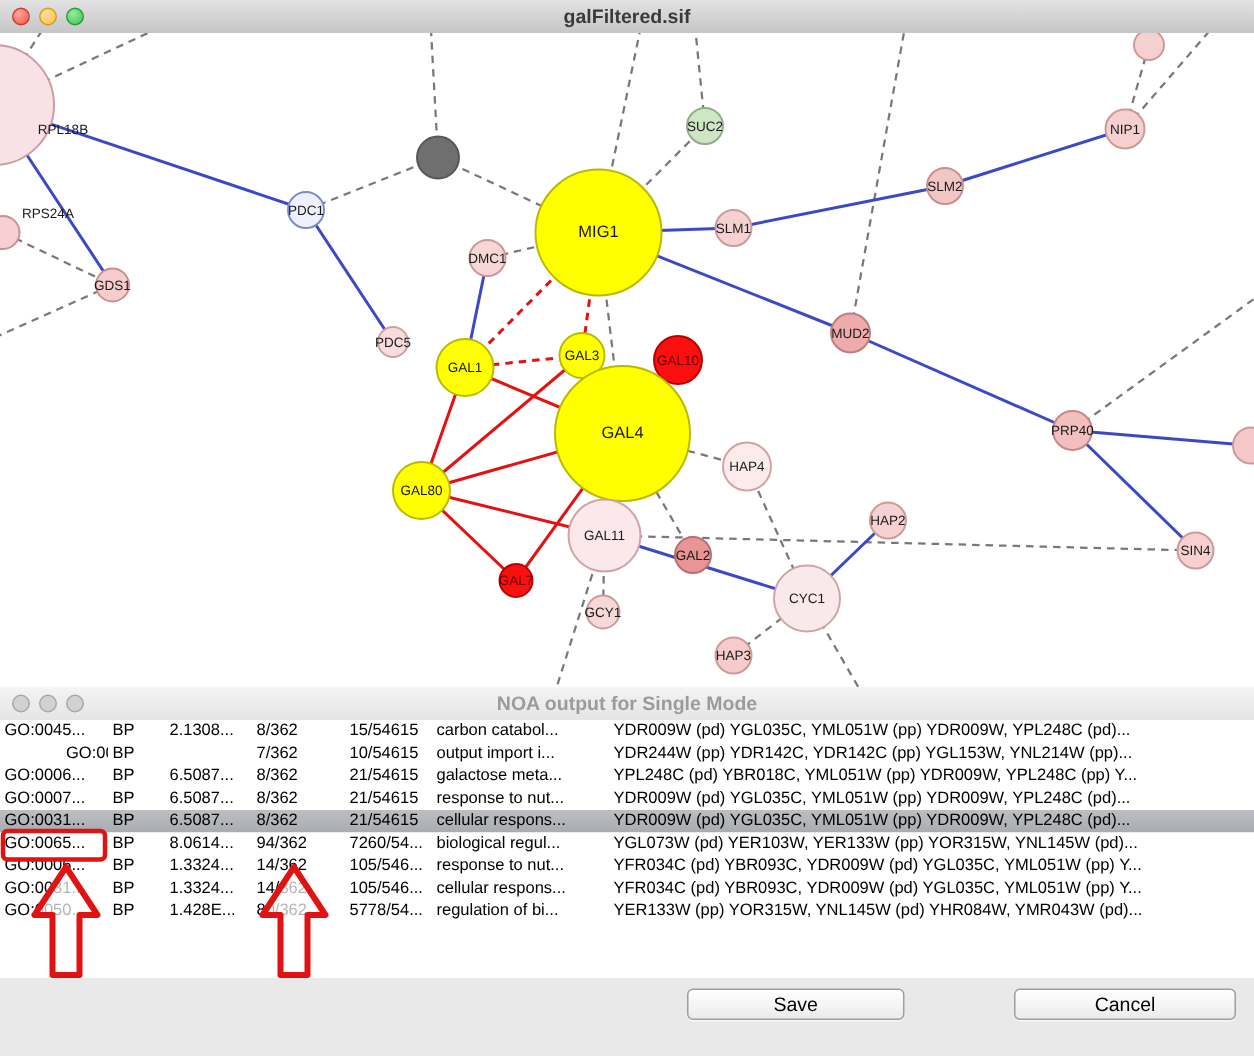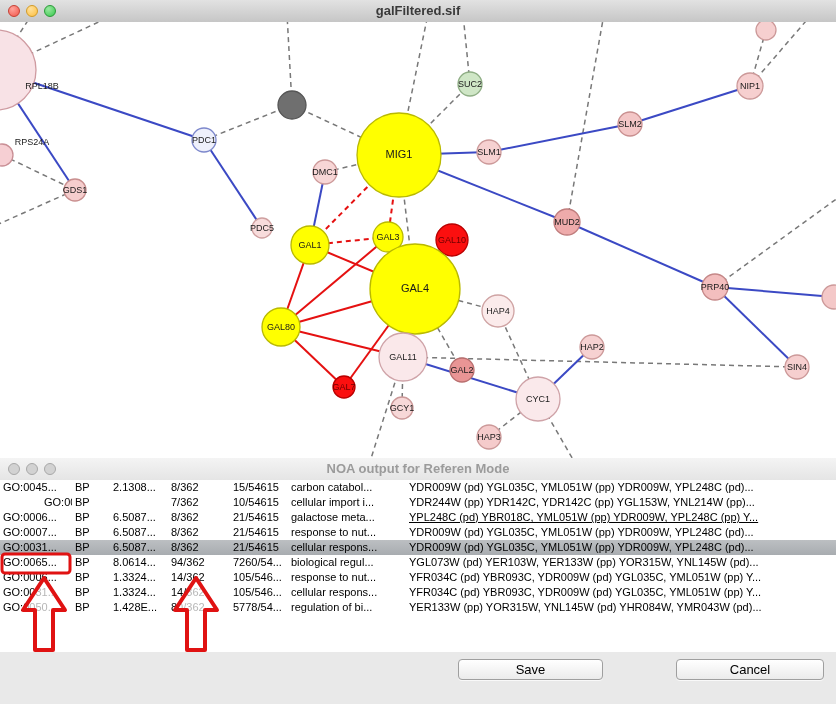--- a/index.html
+++ b/index.html
@@ -176,50 +176,50 @@
         <text x="489" y="418" text-anchor="middle" font-size="9" fill="#1a1a1a" class="node-label">HAP3</text>
       </svg>
   </div>
 </div>
 
 <div class="window noa-window">
   <div class="titlebar inactive">
     <span class="tl gray g1"></span>
     <span class="tl gray g2"></span>
     <span class="tl gray g3"></span>
-    <div class="title">NOA output for Referen Mode</div>
+    <div class="title">NOA output for Single Mode</div>
   </div>
   <div class="table">
     <div class="tbody" id="tbody">
         <div class="tr">
           <div class="td" style="width: 72px;">GO:0045...</div>
           <div class="td" style="width: 38px;">BP</div>
           <div class="td" style="width: 58px;">2.1308...</div>
           <div class="td" style="width: 62px;">8/362</div>
           <div class="td" style="width: 58px;">15/54615</div>
           <div class="td" style="width: 118px;">carbon catabol...</div>
           <div class="td" style="width: 430px;">YDR009W (pd) YGL035C, YML051W (pp) YDR009W, YPL248C (pd)...</div>
         </div>
         <div class="tr">
           <div class="td" style="width: 72px; padding-left: 44px;">GO:0016...</div>
           <div class="td" style="width: 38px;">BP</div>
           <div class="td" style="width: 58px; margin-top: 43px;">6.2567...</div>
           <div class="td" style="width: 62px;">7/362</div>
           <div class="td" style="width: 58px;">10/54615</div>
-          <div class="td" style="width: 118px;">cellular import i...</div>
+          <div class="td" style="width: 118px;">output import i...</div>
           <div class="td" style="width: 430px;">YDR244W (pp) YDR142C, YDR142C (pp) YGL153W, YNL214W (pp)...</div>
         </div>
         <div class="tr">
           <div class="td" style="width: 72px;">GO:0006...</div>
           <div class="td" style="width: 38px;">BP</div>
           <div class="td" style="width: 58px;">6.5087...</div>
           <div class="td" style="width: 62px;">8/362</div>
           <div class="td" style="width: 58px;">21/54615</div>
           <div class="td" style="width: 118px;">galactose meta...</div>
-          <div class="td" style="width: 430px; text-decoration: underline;">YPL248C (pd) YBR018C, YML051W (pp) YDR009W, YPL248C (pp) Y...</div>
+          <div class="td" style="width: 430px;">YPL248C (pd) YBR018C, YML051W (pp) YDR009W, YPL248C (pp) Y...</div>
         </div>
         <div class="tr">
           <div class="td" style="width: 72px;">GO:0007...</div>
           <div class="td" style="width: 38px;">BP</div>
           <div class="td" style="width: 58px;">6.5087...</div>
           <div class="td" style="width: 62px;">8/362</div>
           <div class="td" style="width: 58px;">21/54615</div>
           <div class="td" style="width: 118px;">response to nut...</div>
           <div class="td" style="width: 430px;">YDR009W (pd) YGL035C, YML051W (pp) YDR009W, YPL248C (pd)...</div>
         </div>

